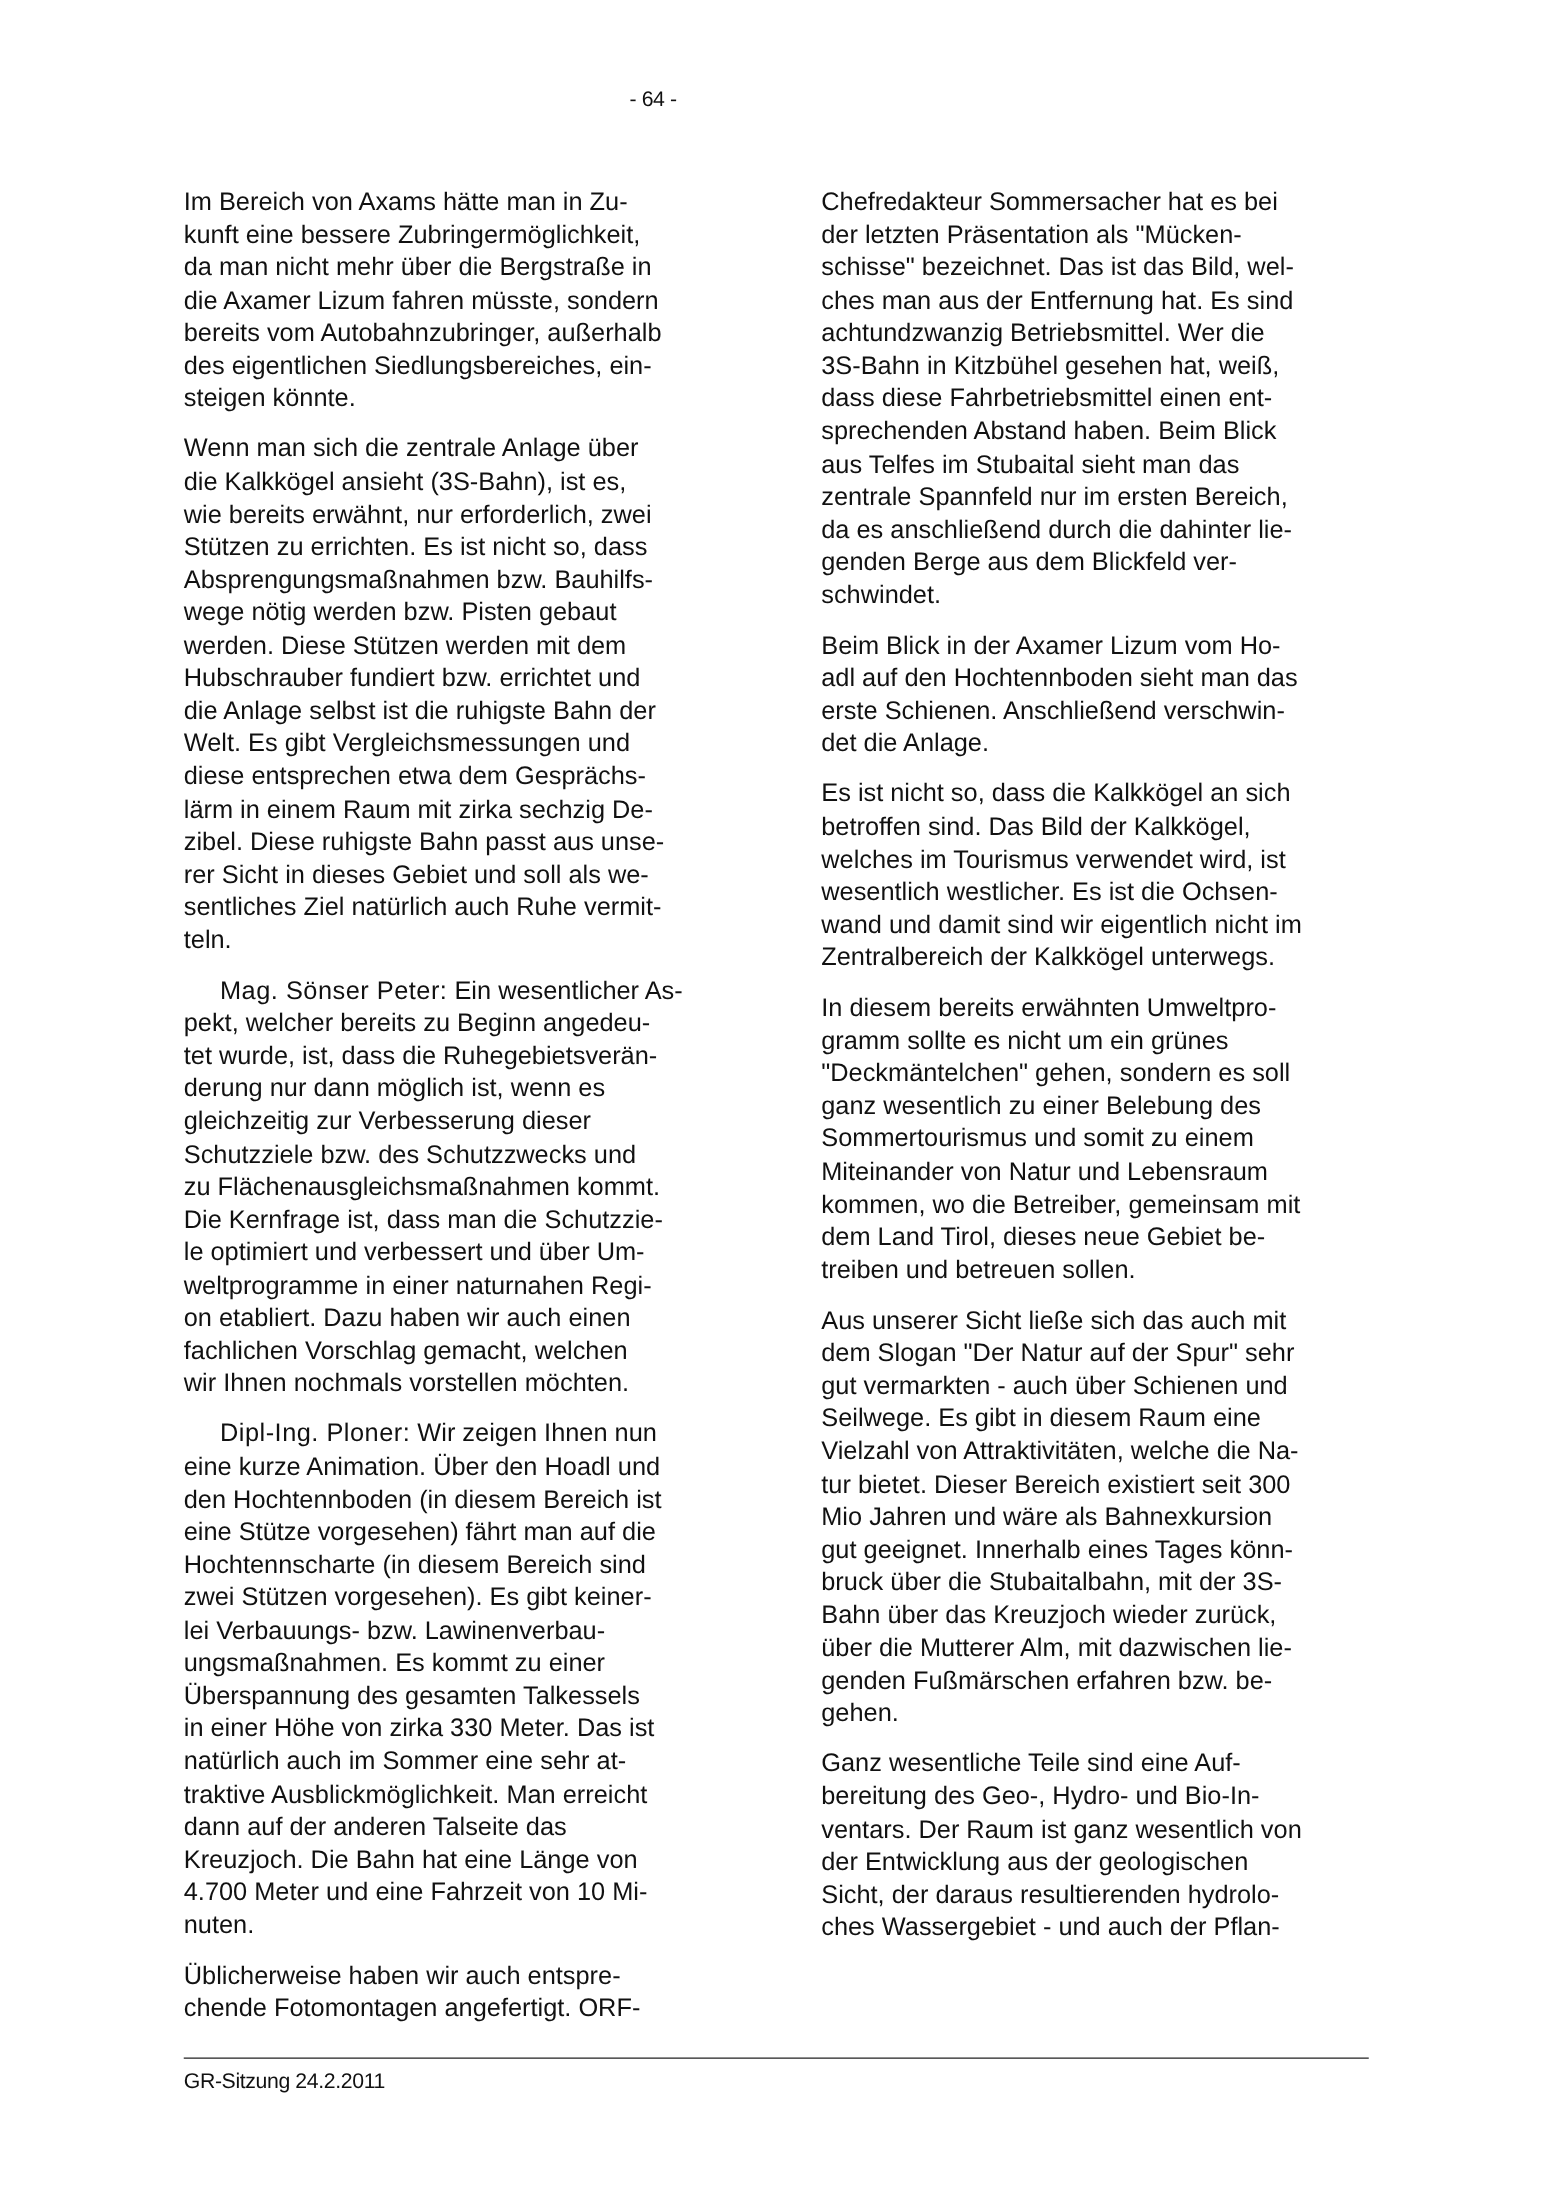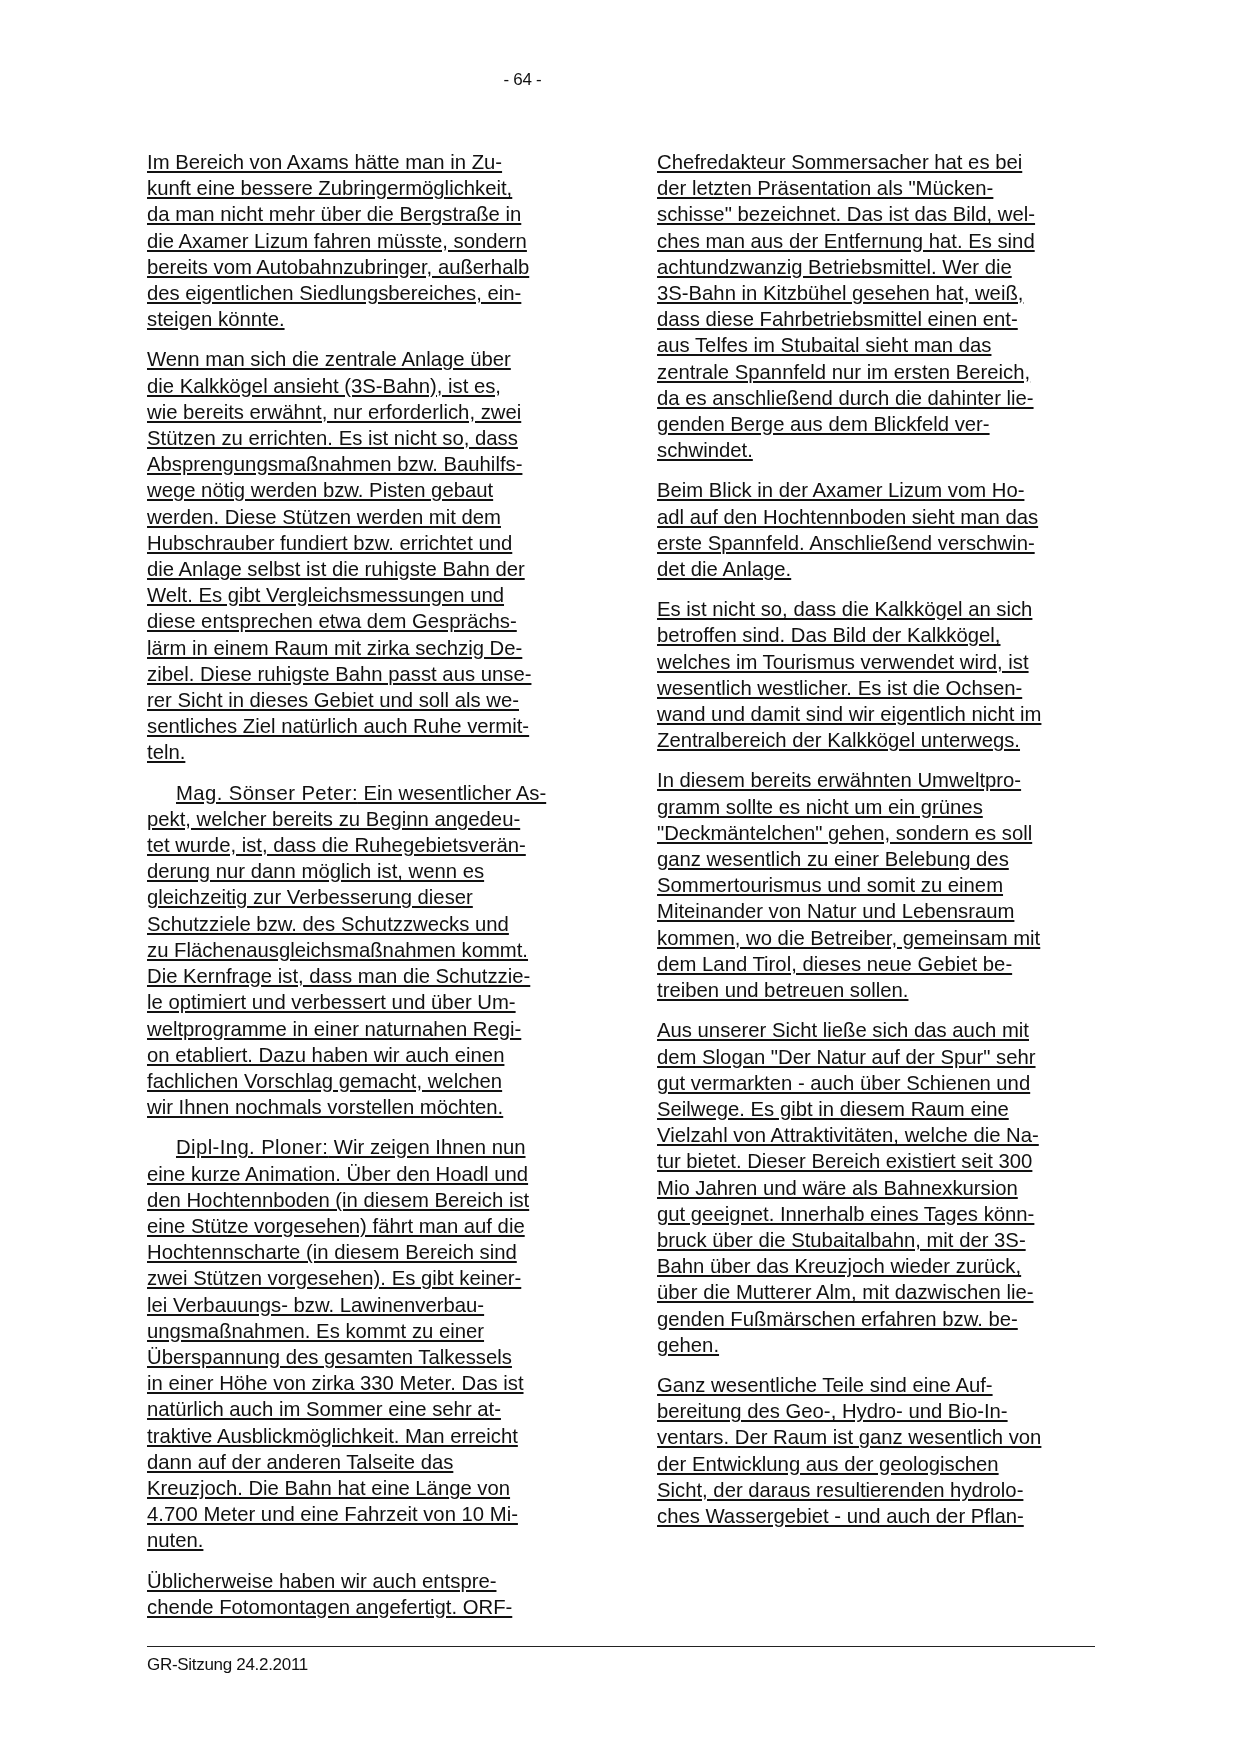--- a/index.html
+++ b/index.html
@@ -1,21 +1,21 @@
 <!DOCTYPE html>
 <html><head>
 <meta charset="utf-8">
 <style>
   html, body { margin: 0; padding: 0; background: #ffffff; }
   body { width: 1241px; height: 1754px; position: relative; overflow: hidden; font-family: "Liberation Sans", sans-serif; color: #111111; }
   .page-number { position: absolute; top: 70px; left: 0; width: 1045px; text-align: center; font-size: 17px; letter-spacing: -0.3px; }
   .column { position: absolute; top: 149px; width: 460px; }
   .col-left { left: 147px; }
   .col-right { left: 657px; }
-  .para { margin: 0 0 14px 0; font-size: 20.3px; line-height: 26.2px; text-decoration: underline; }
+  .para { margin: 0 0 14px 0; font-size: 20.3px; line-height: 26.2px; }
   .line { display: block; white-space: nowrap; }
   .speaker { letter-spacing: 0.4px; margin-left: 29px; }
   .footer-rule { position: absolute; top: 1646px; left: 147px; width: 948px; height: 0; border-top: 1.5px solid #222222; }
   .footer-text { position: absolute; top: 1655px; left: 147px; font-size: 17px; letter-spacing: -0.3px; }
 </style>
 </head>
 <body>
 
 <div class="page-number">- 64 -</div>
 
@@ -87,30 +87,31 @@
   </div>
 <div class="column col-right">
     <p class="para">
       <span class="line">Chefredakteur Sommersacher hat es bei</span>
       <span class="line">der letzten Präsentation als "Mücken-</span>
       <span class="line">schisse" bezeichnet. Das ist das Bild, wel-</span>
       <span class="line">ches man aus der Entfernung hat. Es sind</span>
       <span class="line">achtundzwanzig Betriebsmittel. Wer die</span>
       <span class="line">3S-Bahn in Kitzbühel gesehen hat, weiß,</span>
       <span class="line">dass diese Fahrbetriebsmittel einen ent-</span>
+      <span class="line">sprechenden Abstand haben. Beim Blick</span>
       <span class="line">aus Telfes im Stubaital sieht man das</span>
       <span class="line">zentrale Spannfeld nur im ersten Bereich,</span>
       <span class="line">da es anschließend durch die dahinter lie-</span>
       <span class="line">genden Berge aus dem Blickfeld ver-</span>
       <span class="line">schwindet.</span>
     </p>
     <p class="para">
       <span class="line">Beim Blick in der Axamer Lizum vom Ho-</span>
       <span class="line">adl auf den Hochtennboden sieht man das</span>
-      <span class="line">erste Spannfeld. Anschließend verschwin-</span>
+      <span class="line">erste Schienen. Anschließend verschwin-</span>
       <span class="line">det die Anlage.</span>
     </p>
     <p class="para">
       <span class="line">Es ist nicht so, dass die Kalkkögel an sich</span>
       <span class="line">betroffen sind. Das Bild der Kalkkögel,</span>
       <span class="line">welches im Tourismus verwendet wird, ist</span>
       <span class="line">wesentlich westlicher. Es ist die Ochsen-</span>
       <span class="line">wand und damit sind wir eigentlich nicht im</span>
       <span class="line">Zentralbereich der Kalkkögel unterwegs.</span>
     </p>

